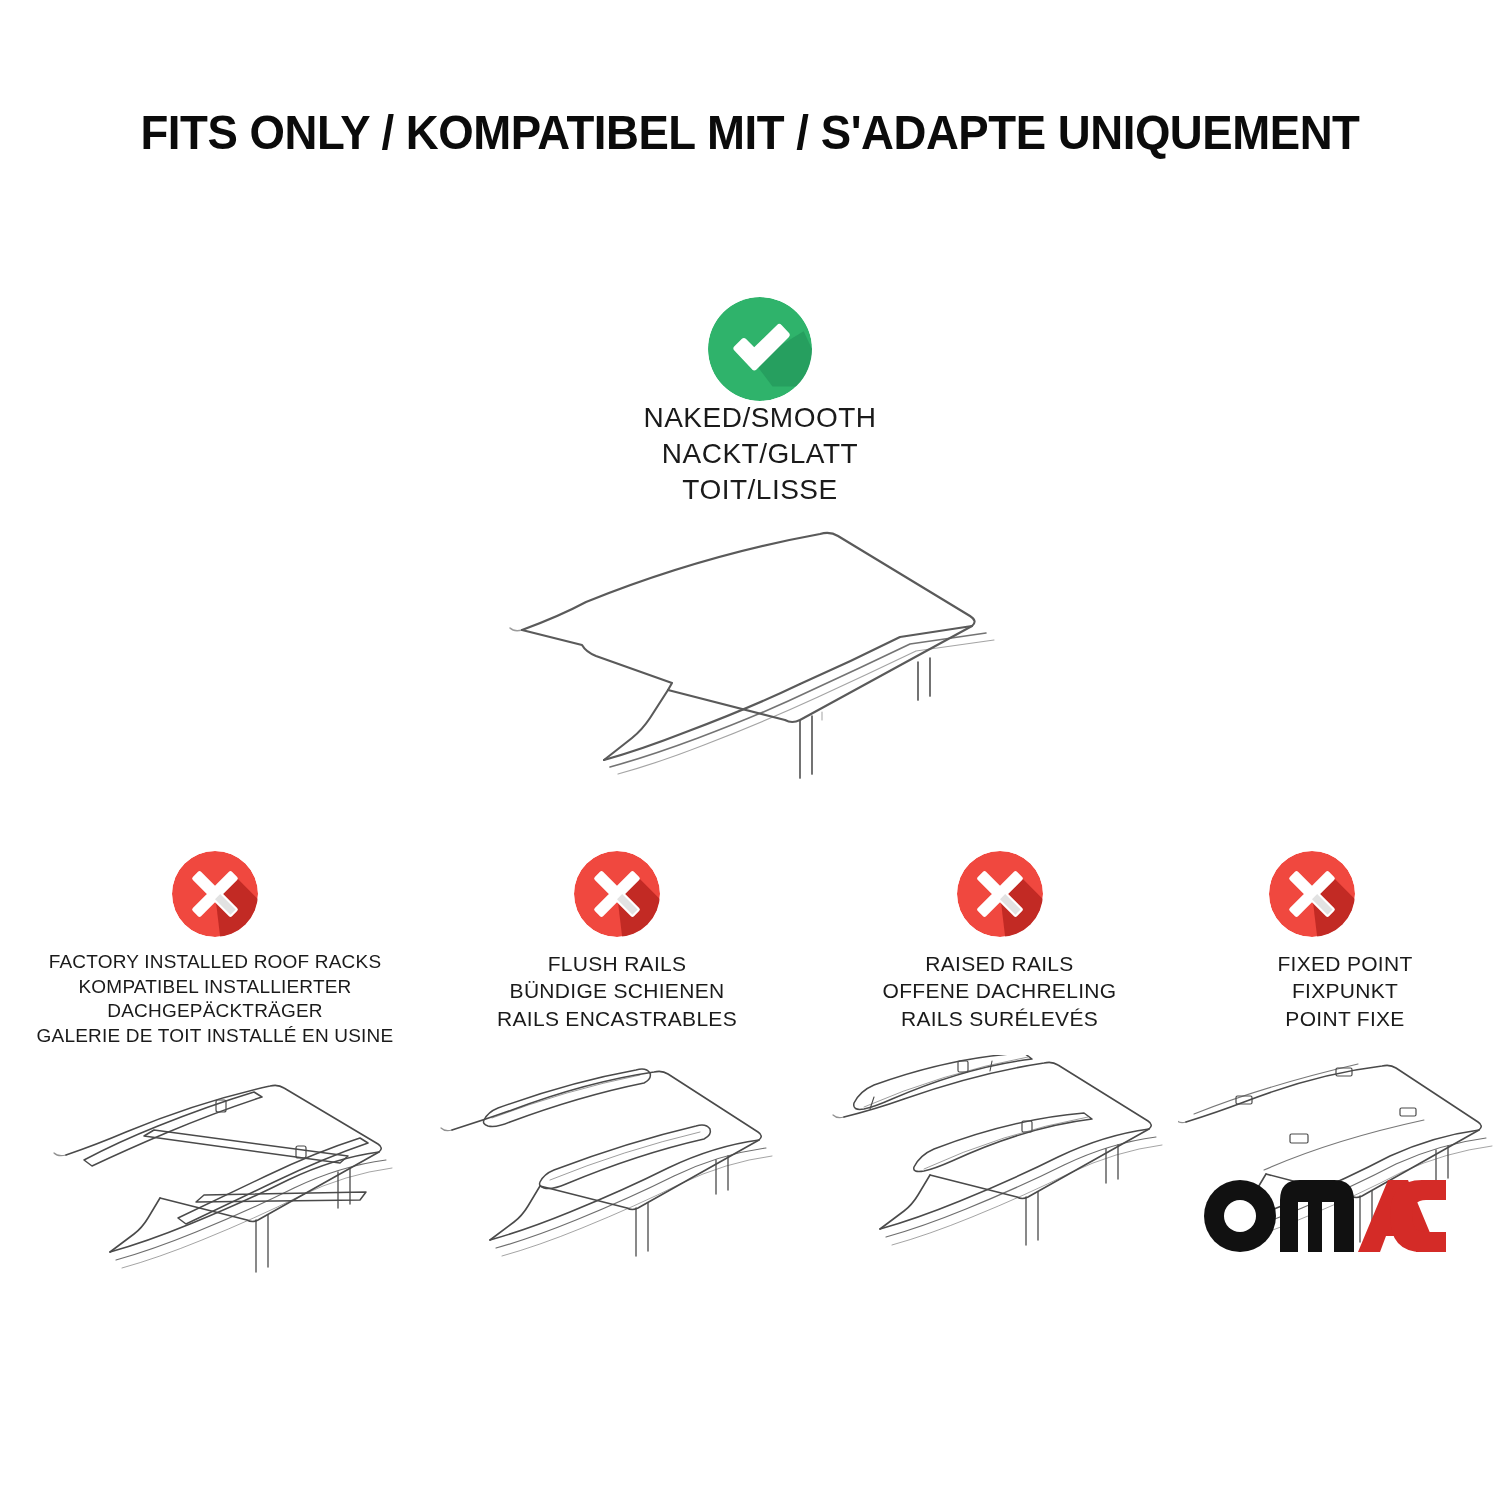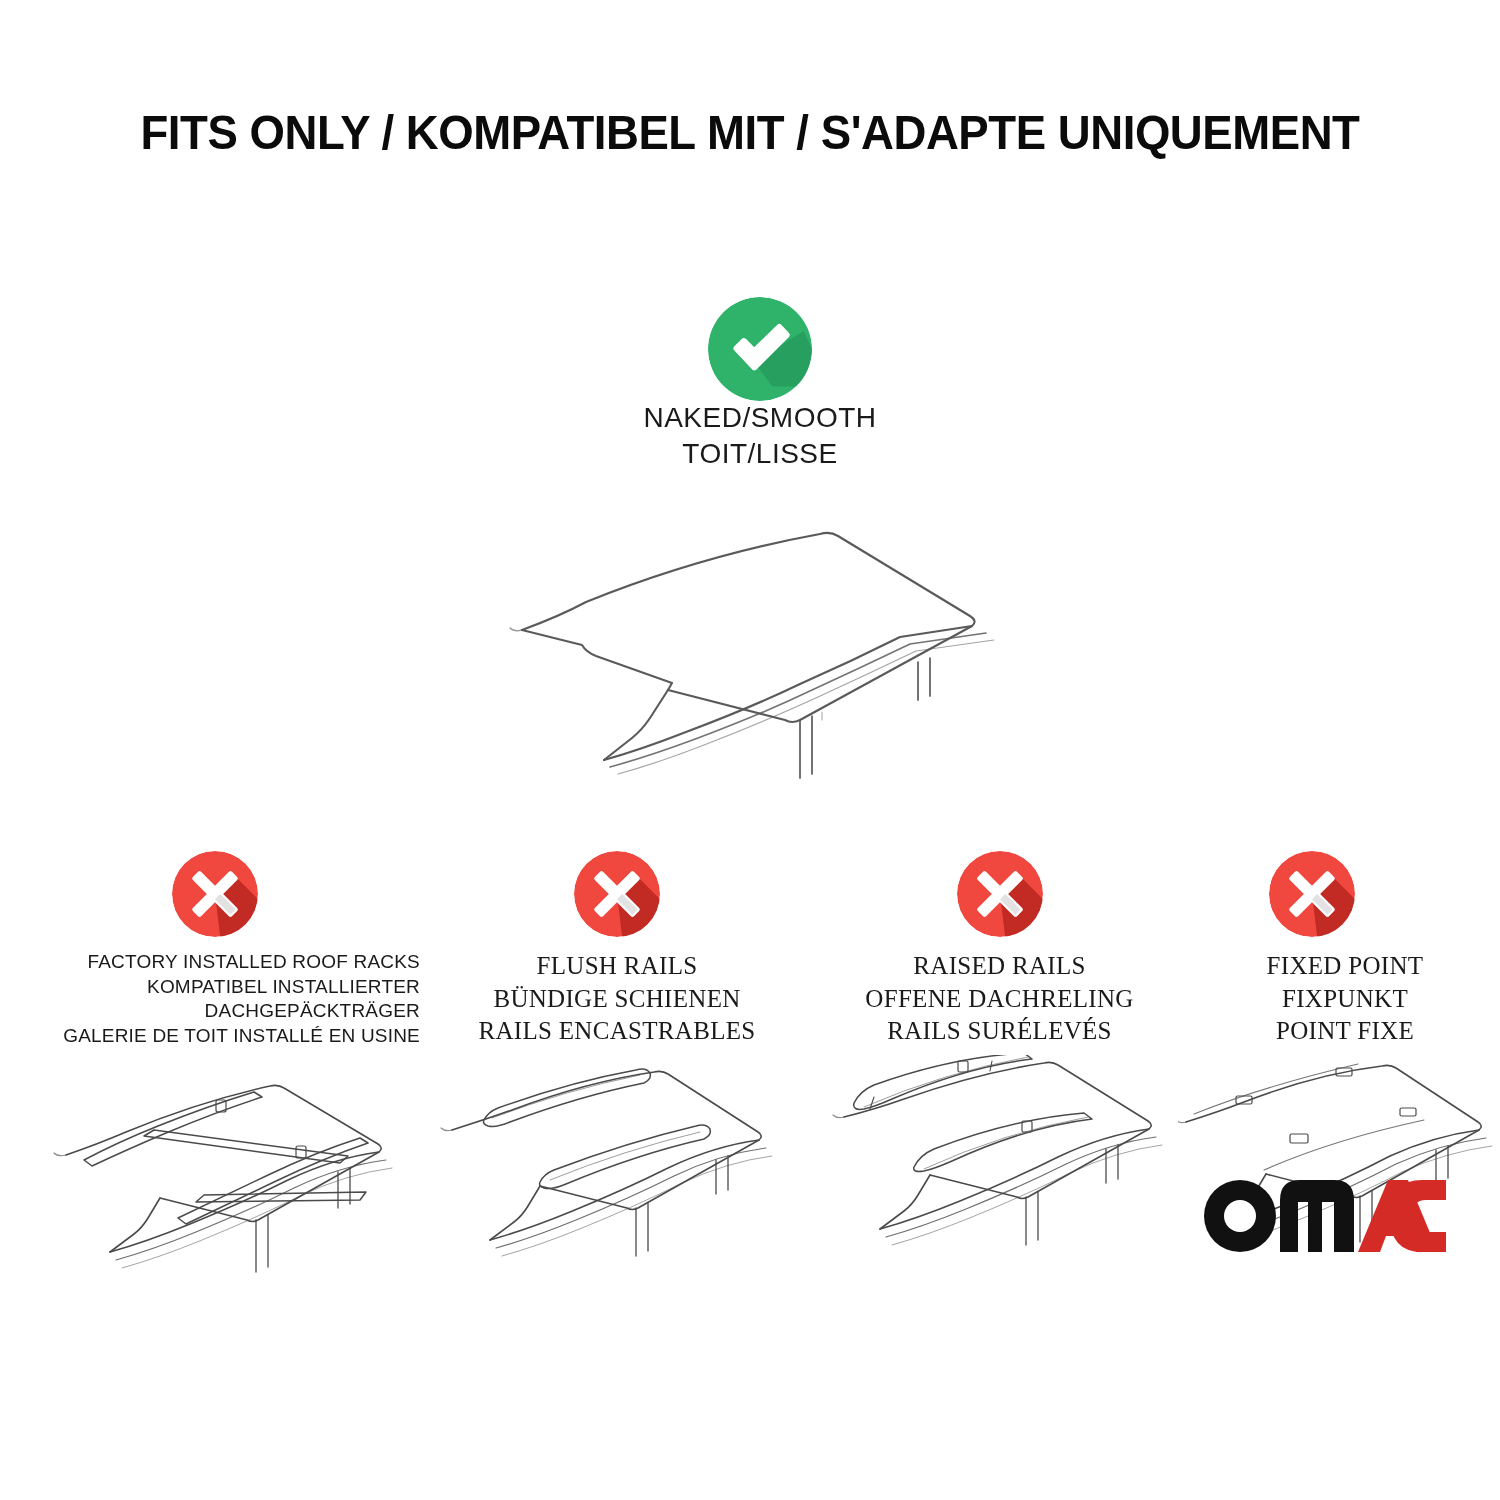--- a/index.html
+++ b/index.html
@@ -43,24 +43,23 @@
     color:#1a1a1a;
     line-height:1.30;
     letter-spacing:0.4px;
   }
   .caption.main{
     font-size:28px;
     letter-spacing:0.5px;
     line-height:1.28;
   }
   .caption.small{
-    font-size:25px;
+    font-size:21px;
     line-height:1.30;
     letter-spacing:0.3px;
-    font-family:Liberation Serif, serif;
   }
   .caption.tiny{
     font-size:19px;
     line-height:1.30;
     letter-spacing:0.2px;
   }
   .caption div{white-space:nowrap;}
 
   
   .illus{position:absolute;}
@@ -88,20 +87,21 @@
   <div class="badge" style="left:708px;top:297px;width:104px;height:104px;">
     <svg viewBox="0 0 100 100" aria-hidden="true">
       <circle cx="50" cy="50" r="50" fill="#2FB36B"></circle>
       <path d="M44 62 L92 33 L100 50 L100 86 L62 86 Z" fill="#1F8E55" opacity="0.55"></path>
       <path d="M27.5 49.5 L34.5 42.5 L44.5 52.5 L68.5 29 L75.5 36.5 L44.5 67.5 Z" fill="#FFFFFF" stroke="#FFFFFF" stroke-width="6" stroke-linejoin="round" stroke-linecap="round"></path>
     </svg>
   </div>
 
   <div class="caption main" style="left:510px;top:400px;width:500px;">
     <div>NAKED/SMOOTH</div>
+    <div>NACKT/GLATT</div>
     <div>TOIT/LISSE</div>
   </div>
 
   <div class="illus" style="left:500px;top:520px;width:520px;height:280px;">
     <svg viewBox="0 0 520 280" fill="none" stroke="#5A5A5A" stroke-width="2.1" stroke-linecap="round" stroke-linejoin="round" aria-hidden="true">
 
       <path d="M22 110 Q60 96 86 82 Q200 36 320 14 Q330 11 338 16 L470 96 Q478 101 472 106 L300 200 Q292 204 285 200 L168 170"></path>
       <path d="M168 170 L172 163 L96 136 Q86 132 82 125 L22 110"></path>
 
       <path d="M168 170 L150 198 Q142 210 132 218 L104 240"></path>
@@ -123,21 +123,21 @@
 
   <div class="badge" style="left:172px;top:851px;width:86px;height:86px;">
     <svg viewBox="0 0 100 100" aria-hidden="true">
       <circle cx="50" cy="50" r="50" fill="#F0483F"></circle>
       <path d="M50 50 L72 28 L100 56 L100 100 L56 100 Z" fill="#B3201C" opacity="0.75"></path>
       <path d="M32 26 L50 44 L68 26 L74 32 L56 50 L74 68 L68 74 L50 56 L32 74 L26 68 L44 50 L26 32 Z" fill="#FFFFFF" stroke="#FFFFFF" stroke-width="5" stroke-linejoin="round"></path>
       <path d="M56 50 L74 68 L68 74 L50 56 Z" fill="#E2E2E2"></path>
     </svg>
   </div>
 
-  <div class="caption tiny" style="left:10px;top:950px;width:410px;text-align:right;">
+  <div class="caption tiny" style="left:10px;top:950px;width:410px;">
     <div>FACTORY INSTALLED ROOF RACKS</div>
     <div>KOMPATIBEL INSTALLIERTER</div>
     <div>DACHGEPÄCKTRÄGER</div>
     <div>GALERIE DE TOIT INSTALLÉ EN USINE</div>
   </div>
 
   <div class="illus" style="left:48px;top:1060px;width:400px;height:235px;">
     <svg viewBox="0 0 400 235" fill="none" stroke="#4A4A4A" stroke-width="1.6" stroke-linecap="round" stroke-linejoin="round" aria-hidden="true">
 
       <path d="M18 95 Q50 84 78 72 Q150 42 222 26 Q230 24 236 28 L330 84 Q336 88 331 92 L210 160 Q204 163 199 160 L112 138"></path>

